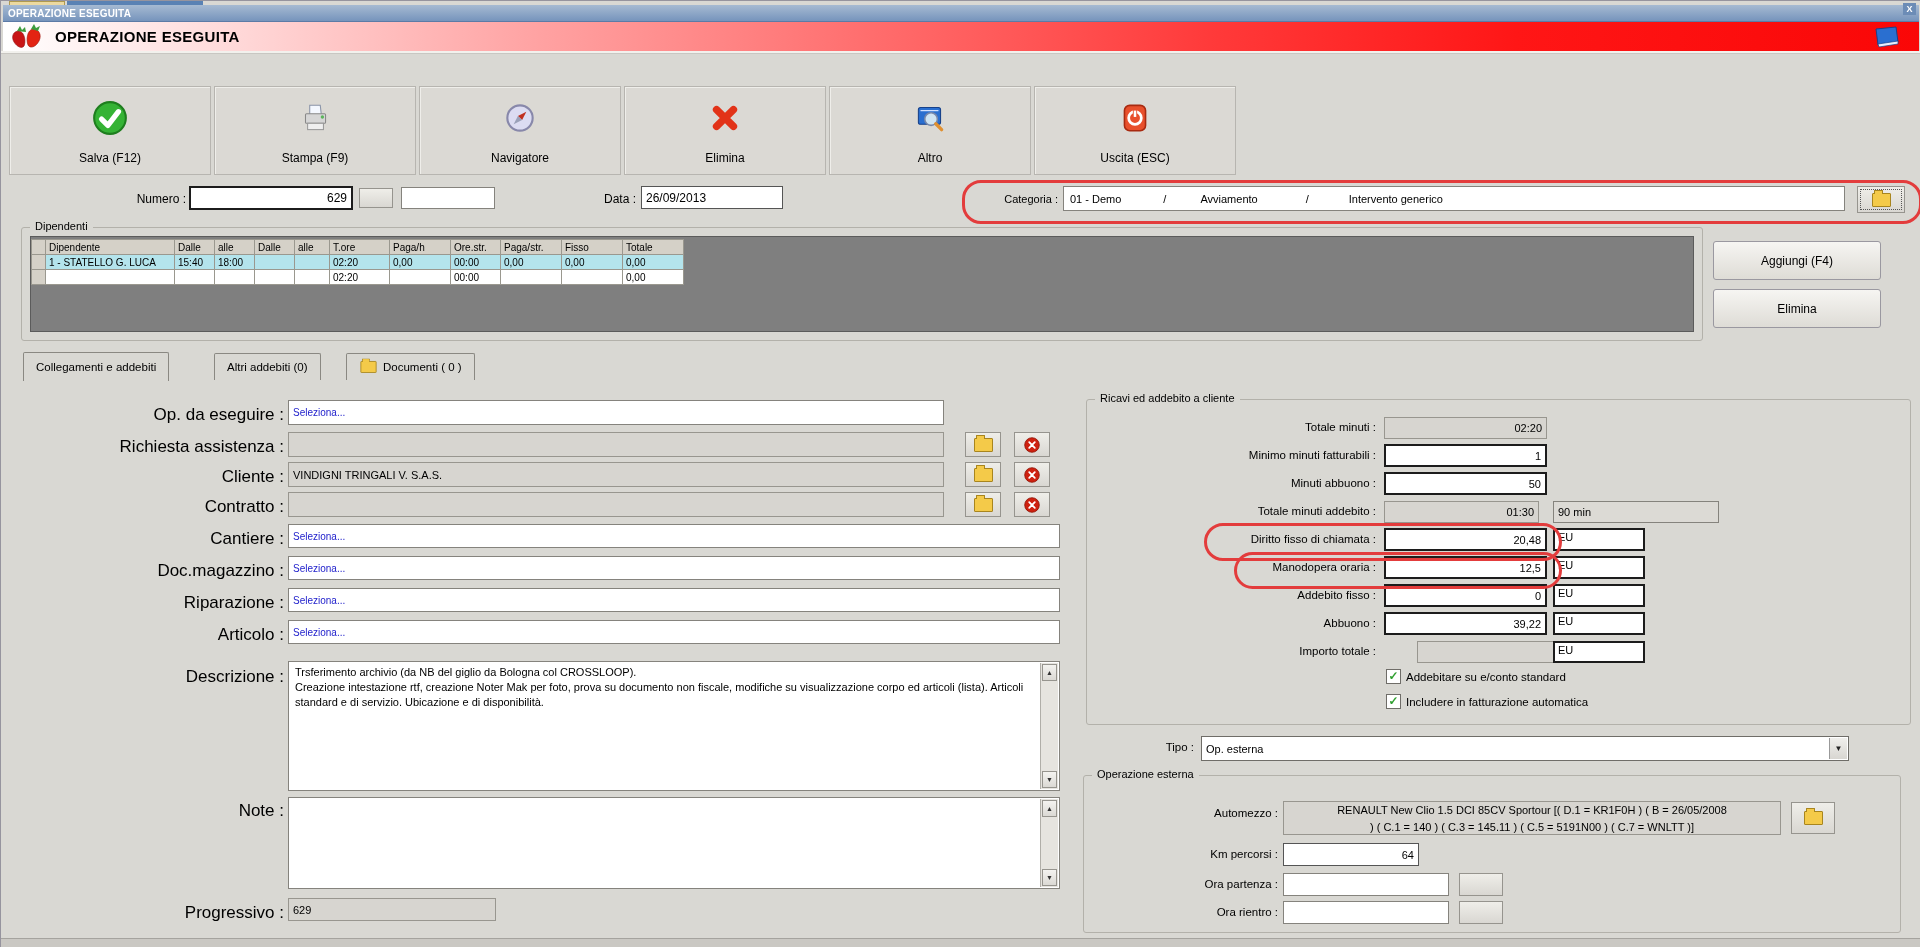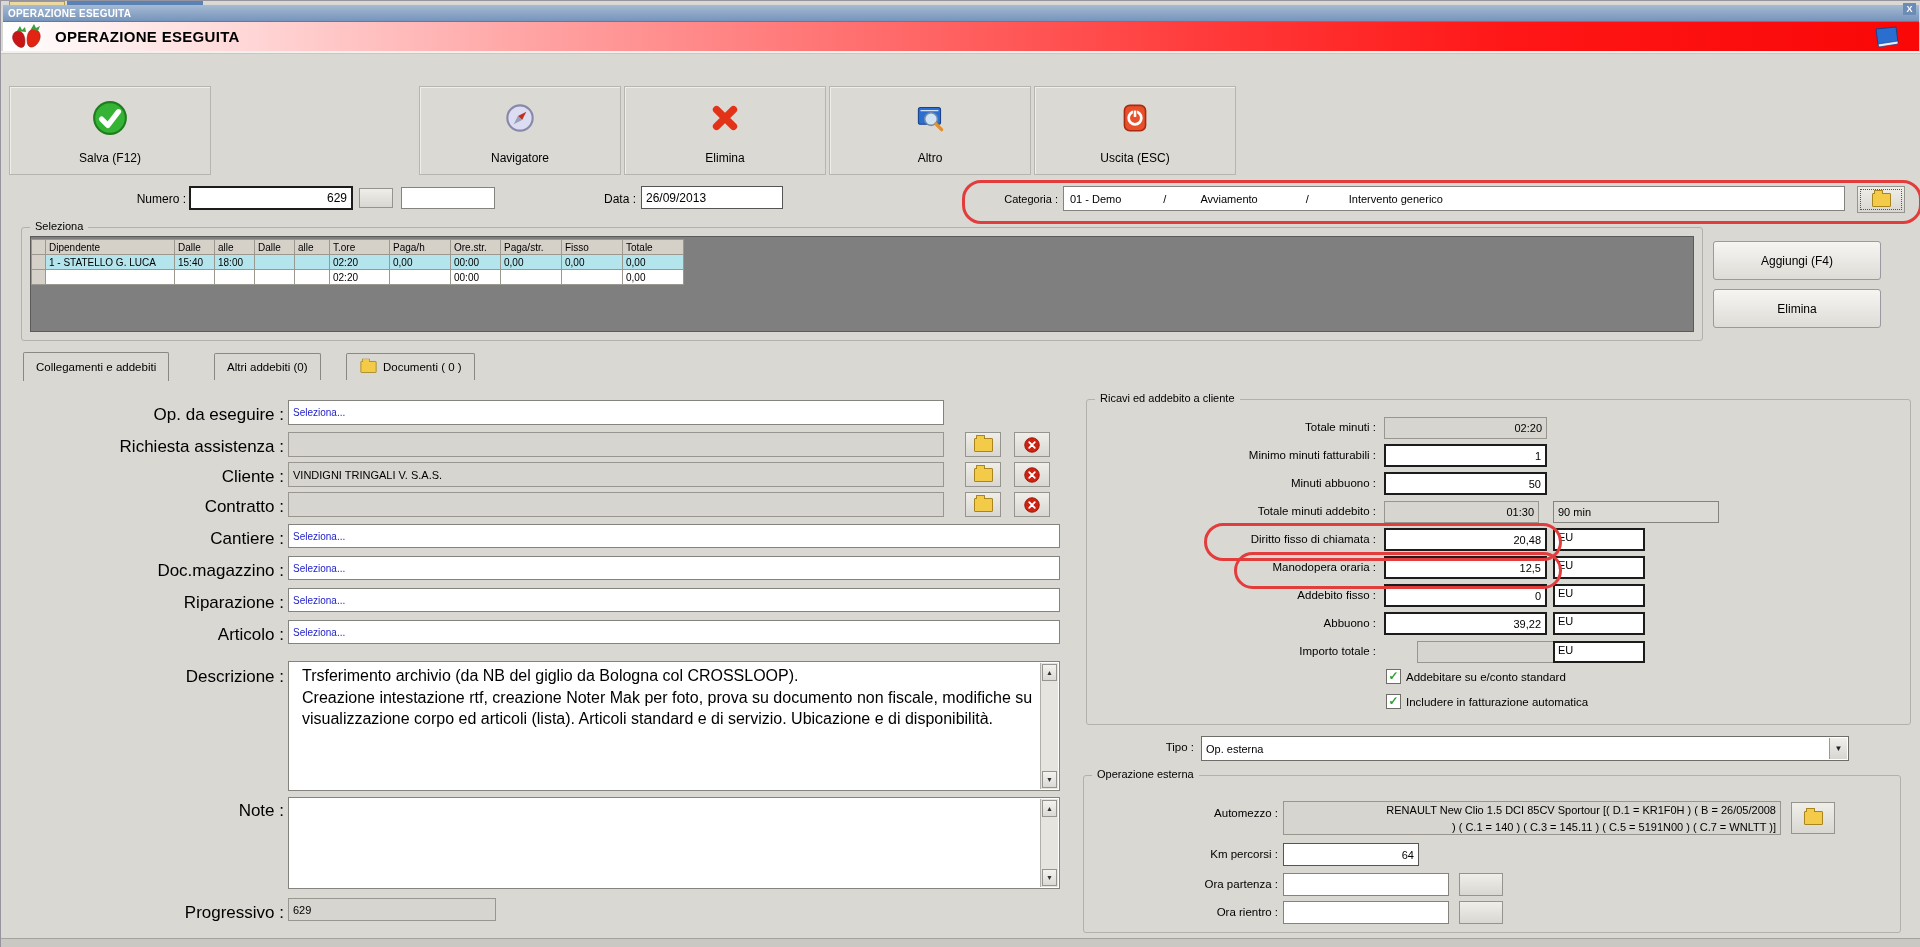--- a/index.html
+++ b/index.html
@@ -67,21 +67,21 @@
   .pushbtn{position:absolute;background:linear-gradient(180deg,#f6f5f2,#dedcd6);border:1px solid #9a98a0;
      border-radius:3px;font-size:12px;display:flex;align-items:center;justify-content:center;cursor:default;}
 
   
   .tab{position:absolute;top:352px;height:26px;background:#d9d8d3;border:1px solid #8a8882;border-bottom:none;
      border-radius:2px 2px 0 0;display:flex;align-items:center;padding:0 12px;font-size:11.5px;gap:5px;cursor:default;}
   .tab.active{height:28px;top:351px;z-index:2;}
 
   
   .scrollwrap{position:absolute;background:#fff;border:1px solid #85837d;box-sizing:border-box;}
-  .scrolltext{position:absolute;inset:3px 22px 3px 6px;font-size:16px;line-height:1.35;white-space:pre-wrap;overflow:hidden;margin-left:7px;}
+  .scrolltext{position:absolute;inset:3px 22px 3px 6px;font-size:11px;line-height:1.35;white-space:pre-wrap;overflow:hidden;}
   .vscroll{position:absolute;top:1px;bottom:1px;right:1px;width:17px;background:#e6e4df;border-left:1px solid #b0aea8;}
   .sb{position:absolute;left:1px;right:1px;height:15px;background:linear-gradient(180deg,#f4f3f0,#dbd9d4);
      border:1px solid #96948e;font-size:7px;display:flex;align-items:center;justify-content:center;color:#333;}
   .sb.up{top:1px;} .sb.dn{bottom:1px;}
 
   
   .eu-box{position:absolute;background:#fff;border:2px solid #1c1c1c;font-size:11px;box-sizing:border-box;
      display:flex;align-items:flex-start;padding:1px 0 0 3px;}
   .cb-row{position:absolute;display:flex;align-items:center;gap:5px;}
   .cb{width:13px;height:13px;background:#fff;border:1px solid #6f6d68;display:flex;align-items:center;justify-content:center;}
@@ -120,20 +120,29 @@
   </div>
   <div class="header-sep"></div>
 
   <div class="tbtn" style="left:8px;">
     <svg class="ticon" viewBox="0 0 36 36">
       <circle cx="18" cy="18" r="15" fill="#35b335" stroke="#1e7e1e" stroke-width="2"></circle>
       <path d="M10 19 l6 6 L26 12" stroke="#fff" stroke-width="5" fill="none" stroke-linecap="round" stroke-linejoin="round"></path>
     </svg>
     <div class="tlbl">Salva (F12)</div>
   </div>
+  <div class="tbtn" style="left:213px;">
+    <svg class="ticon" viewBox="0 0 36 36">
+      <path d="M13 15 V6 h10 l1 9" fill="#f4f8ff" stroke="#8a94a8" stroke-width="1"></path>
+      <rect x="9" y="14" width="19" height="9" rx="1" fill="#d6d6d6" stroke="#888"></rect>
+      <rect x="11" y="23" width="15" height="6" fill="#efefef" stroke="#999"></rect>
+      <circle cx="25" cy="17" r="1.6" fill="#5cb55c"></circle>
+    </svg>
+    <div class="tlbl">Stampa (F9)</div>
+  </div>
   <div class="tbtn" style="left:418px;">
     <svg class="ticon" viewBox="0 0 36 36">
       <circle cx="18" cy="18" r="12" fill="#dcdcf2" stroke="#8888aa" stroke-width="2"></circle>
       <path d="M24 12 L16 16 L20 20 Z" fill="#c03020"></path>
       <path d="M12 24 L20 20 L16 16 Z" fill="#9aa0b8"></path>
     </svg>
     <div class="tlbl">Navigatore</div>
   </div>
   <div class="tbtn" style="left:623px;">
     <svg class="ticon" viewBox="0 0 36 36">
@@ -179,21 +188,21 @@
     <span style="margin-left:34px;">Avviamento</span>
     <span style="margin-left:48px;">/</span>
     <span style="margin-left:40px;">Intervento generico</span>
   </div>
   <div class="mini-btn dashed" style="left:1856px;top:185px;width:48px;height:27px;">
     <span class="icon-folder"></span>
   </div>
   <div class="red-oval" style="left:961px;top:179px;width:954px;height:38px;"></div>
 
   <div class="fieldset" style="left:20px;top:226px;width:1680px;height:112px;">
-    <span class="legend">Seleziona</span>
+    <span class="legend">Dipendenti</span>
     <div class="grey-zone" style="left:8px;top:8px;right:8px;bottom:8px;"></div>
   </div>
   <table class="dip" style="position:absolute;left:30px;top:238px;width:652px;">
     <colgroup>
       <col style="width:14px">
         <col style="width:129px">
         <col style="width:40px">
         <col style="width:40px">
       <col style="width:40px">
         <col style="width:35px">
@@ -445,21 +454,21 @@
   <div class="field" style="left:1200px;top:735px;width:648px;height:25px;border-color:#6f6d68;">
     <span>Op. esterna</span>
     <div class="combo-arrow">▼</div>
   </div>
 
   <div class="fieldset" style="left:1082px;top:774px;width:816px;height:156px;">
     <span class="legend">Operazione esterna</span>
   </div>
 
   <div class="rlabel" style="left:1105px;top:806px;width:172px;">Automezzo :</div>
-  <div class="field grey" style="left:1282px;top:800px;width:498px;height:34px;align-items:flex-end;flex-direction:column;justify-content:flex-start;line-height:17px;">
+  <div class="field grey" style="left:1282px;top:800px;width:498px;height:34px;align-items:center;flex-direction:column;justify-content:flex-start;line-height:17px;">
     <span style="white-space:nowrap;">RENAULT New Clio 1.5 DCI 85CV Sportour [( D.1 = KR1F0H ) ( B = 26/05/2008</span>
     <span style="white-space:nowrap;">) ( C.1 = 140 ) ( C.3 = 145.11 ) ( C.5 = 5191N00 ) ( C.7 = WNLTT )]</span>
   </div>
   <div class="mini-btn" style="left:1790px;top:801px;width:44px;height:32px;">
     <span class="icon-folder"></span>
   </div>
 
   <div class="rlabel" style="left:1105px;top:847px;width:172px;">Km percorsi :</div>
   <div class="field right" style="left:1282px;top:842px;width:136px;height:23px;border-color:#555;">
     <span>64</span>

